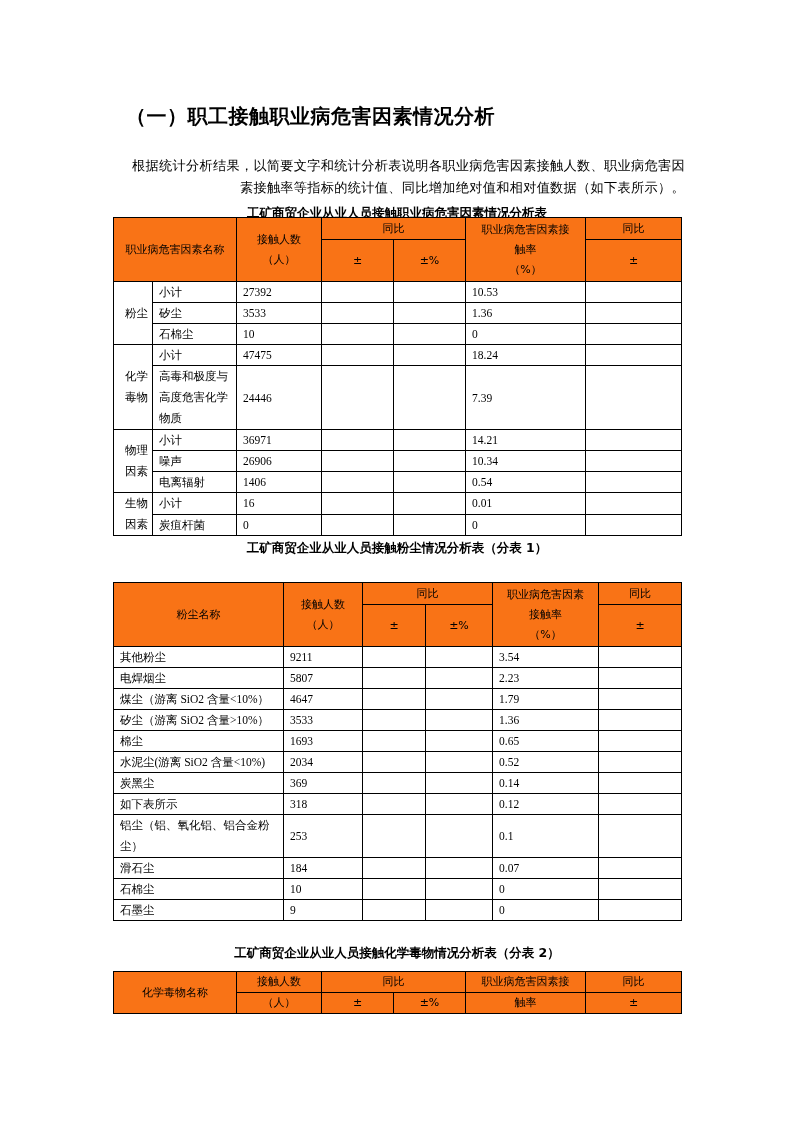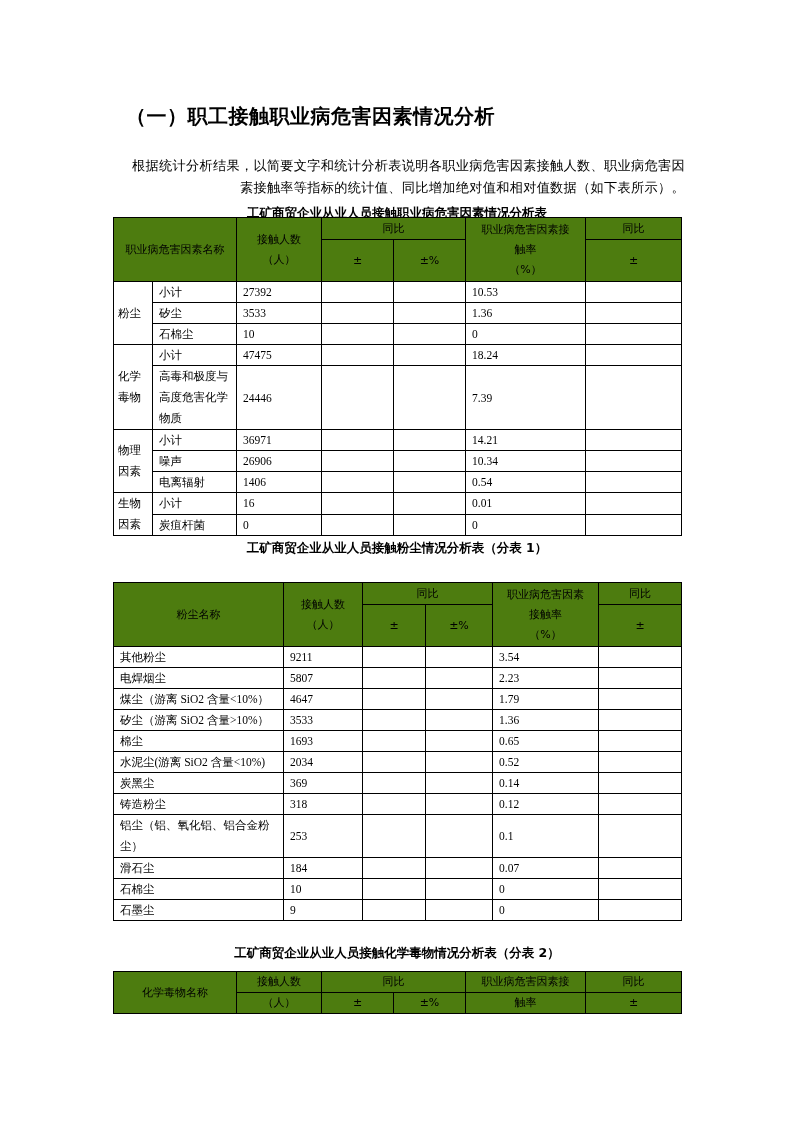--- a/index.html
+++ b/index.html
@@ -7,23 +7,23 @@
          font-family: "Liberation Serif", "DejaVu Serif", serif; color:#000; }
   .section-title { position:absolute; left:126px; top:103px; font-family:Liberation Sans, sans-serif;
          font-weight:bold; font-size:20px; letter-spacing:0.5px; white-space:nowrap; }
   .para { position:absolute; left:120px; top:155px; width:565px; font-size:13.2px; line-height:22px;
          letter-spacing:0.3px;text-align:right; }
   .caption { position:absolute; left:113px; width:568px; text-align:center; font-family:"DejaVu Sans", sans-serif;
          font-size:12.5px; font-weight:bold; white-space:nowrap; }
   table { position:absolute; left:113px; border-collapse:collapse; table-layout:fixed; }
   td, th { border:1.3px solid #000; padding:0 6px; font-size:11.5px; font-weight:normal; vertical-align:middle;
          overflow:hidden; white-space:nowrap; }
-  th { background:#4d7c0f; text-align:center; font-family:"DejaVu Sans", sans-serif; font-size:11px; line-height:20px; }
+  th { background:#f97316; text-align:center; font-family:"DejaVu Sans", sans-serif; font-size:11px; line-height:20px; }
   td { height:20px; line-height:20px; text-align:left; }
-  td.grp { text-align:left; white-space:normal; line-height:21px; padding:0 4px; }
+  td.grp { text-align:right; white-space:normal; line-height:21px; padding:0 4px; }
   td.wrap { white-space:normal; line-height:21px; }
   th .sub { display:block; }
 </style>
 </head>
 <body>
 
 <div class="section-title">（一）职工接触职业病危害因素情况分析</div>
 <div class="para">根据统计分析结果，以简要文字和统计分析表说明各职业病危害因素接触人数、职业病危害因素接触率等指标的统计值、同比增加绝对值和相对值数据（如下表所示）。</div>
 
 <div class="caption" style="top:205px;">工矿商贸企业从业人员接触职业病危害因素情况分析表</div>
@@ -228,21 +228,21 @@
       </tr>
   <tr>
         <td>炭黑尘</td>
         <td>369</td>
         <td></td>
         <td></td>
         <td>0.14</td>
         <td></td>
       </tr>
   <tr>
-        <td>铸造粉尘</td>
+        <td>如下表所示</td>
         <td>318</td>
         <td></td>
         <td></td>
         <td>0.12</td>
         <td></td>
       </tr>
   <tr style="height:42px">
         <td class="wrap">铝尘（铝、氧化铝、铝合金粉尘）</td>
         <td>253</td>
         <td></td>

